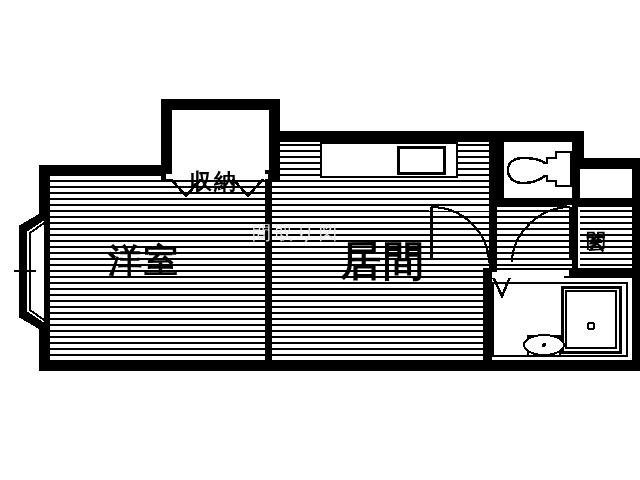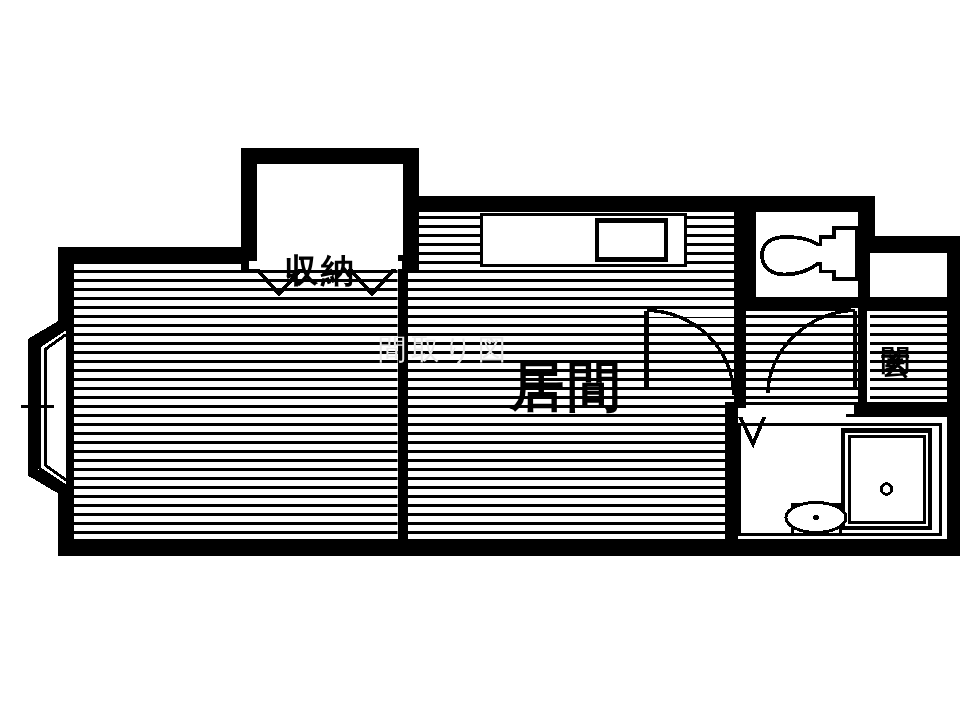--- a/index.html
+++ b/index.html
@@ -35,21 +35,22 @@
     pointer-events: none;
   }
   .label-yoshitsu {
     left: 108px;
     top: 243px;
     font-size: 34px;
   }
   .label-ima {
     left: 340px;
     top: 241px;
-    font-size: 36px;
+    font-size: 41px;
+    font-family: Liberation Serif, serif;
   }
   .label-shuunou {
     left: 190px;
     top: 127px;
     font-size: 22px;
     margin-top: 44px;
   }
   .label-genkan {
     left: 586px;
     top: 216px;
@@ -230,20 +231,21 @@
       <path d="M 493,277 L 502,296 L 510,277"></path>
       <rect x="492" y="272" width="72" height="6" fill="#ffffff" stroke="none"></rect>
     </g>
 
     <g>
       <rect x="497" y="200" width="70" height="7" fill="#000000"></rect>
     </g>
 
   </svg>
 
+  <div class="room-label label-yoshitsu">洋室</div>
 
   <div class="room-label label-ima">居間</div>
 
   <div class="room-label label-shuunou">収納</div>
 
   <div class="room-label label-genkan">玄関</div>
 
   <div class="watermark">間取り図</div>
 
 </div>

